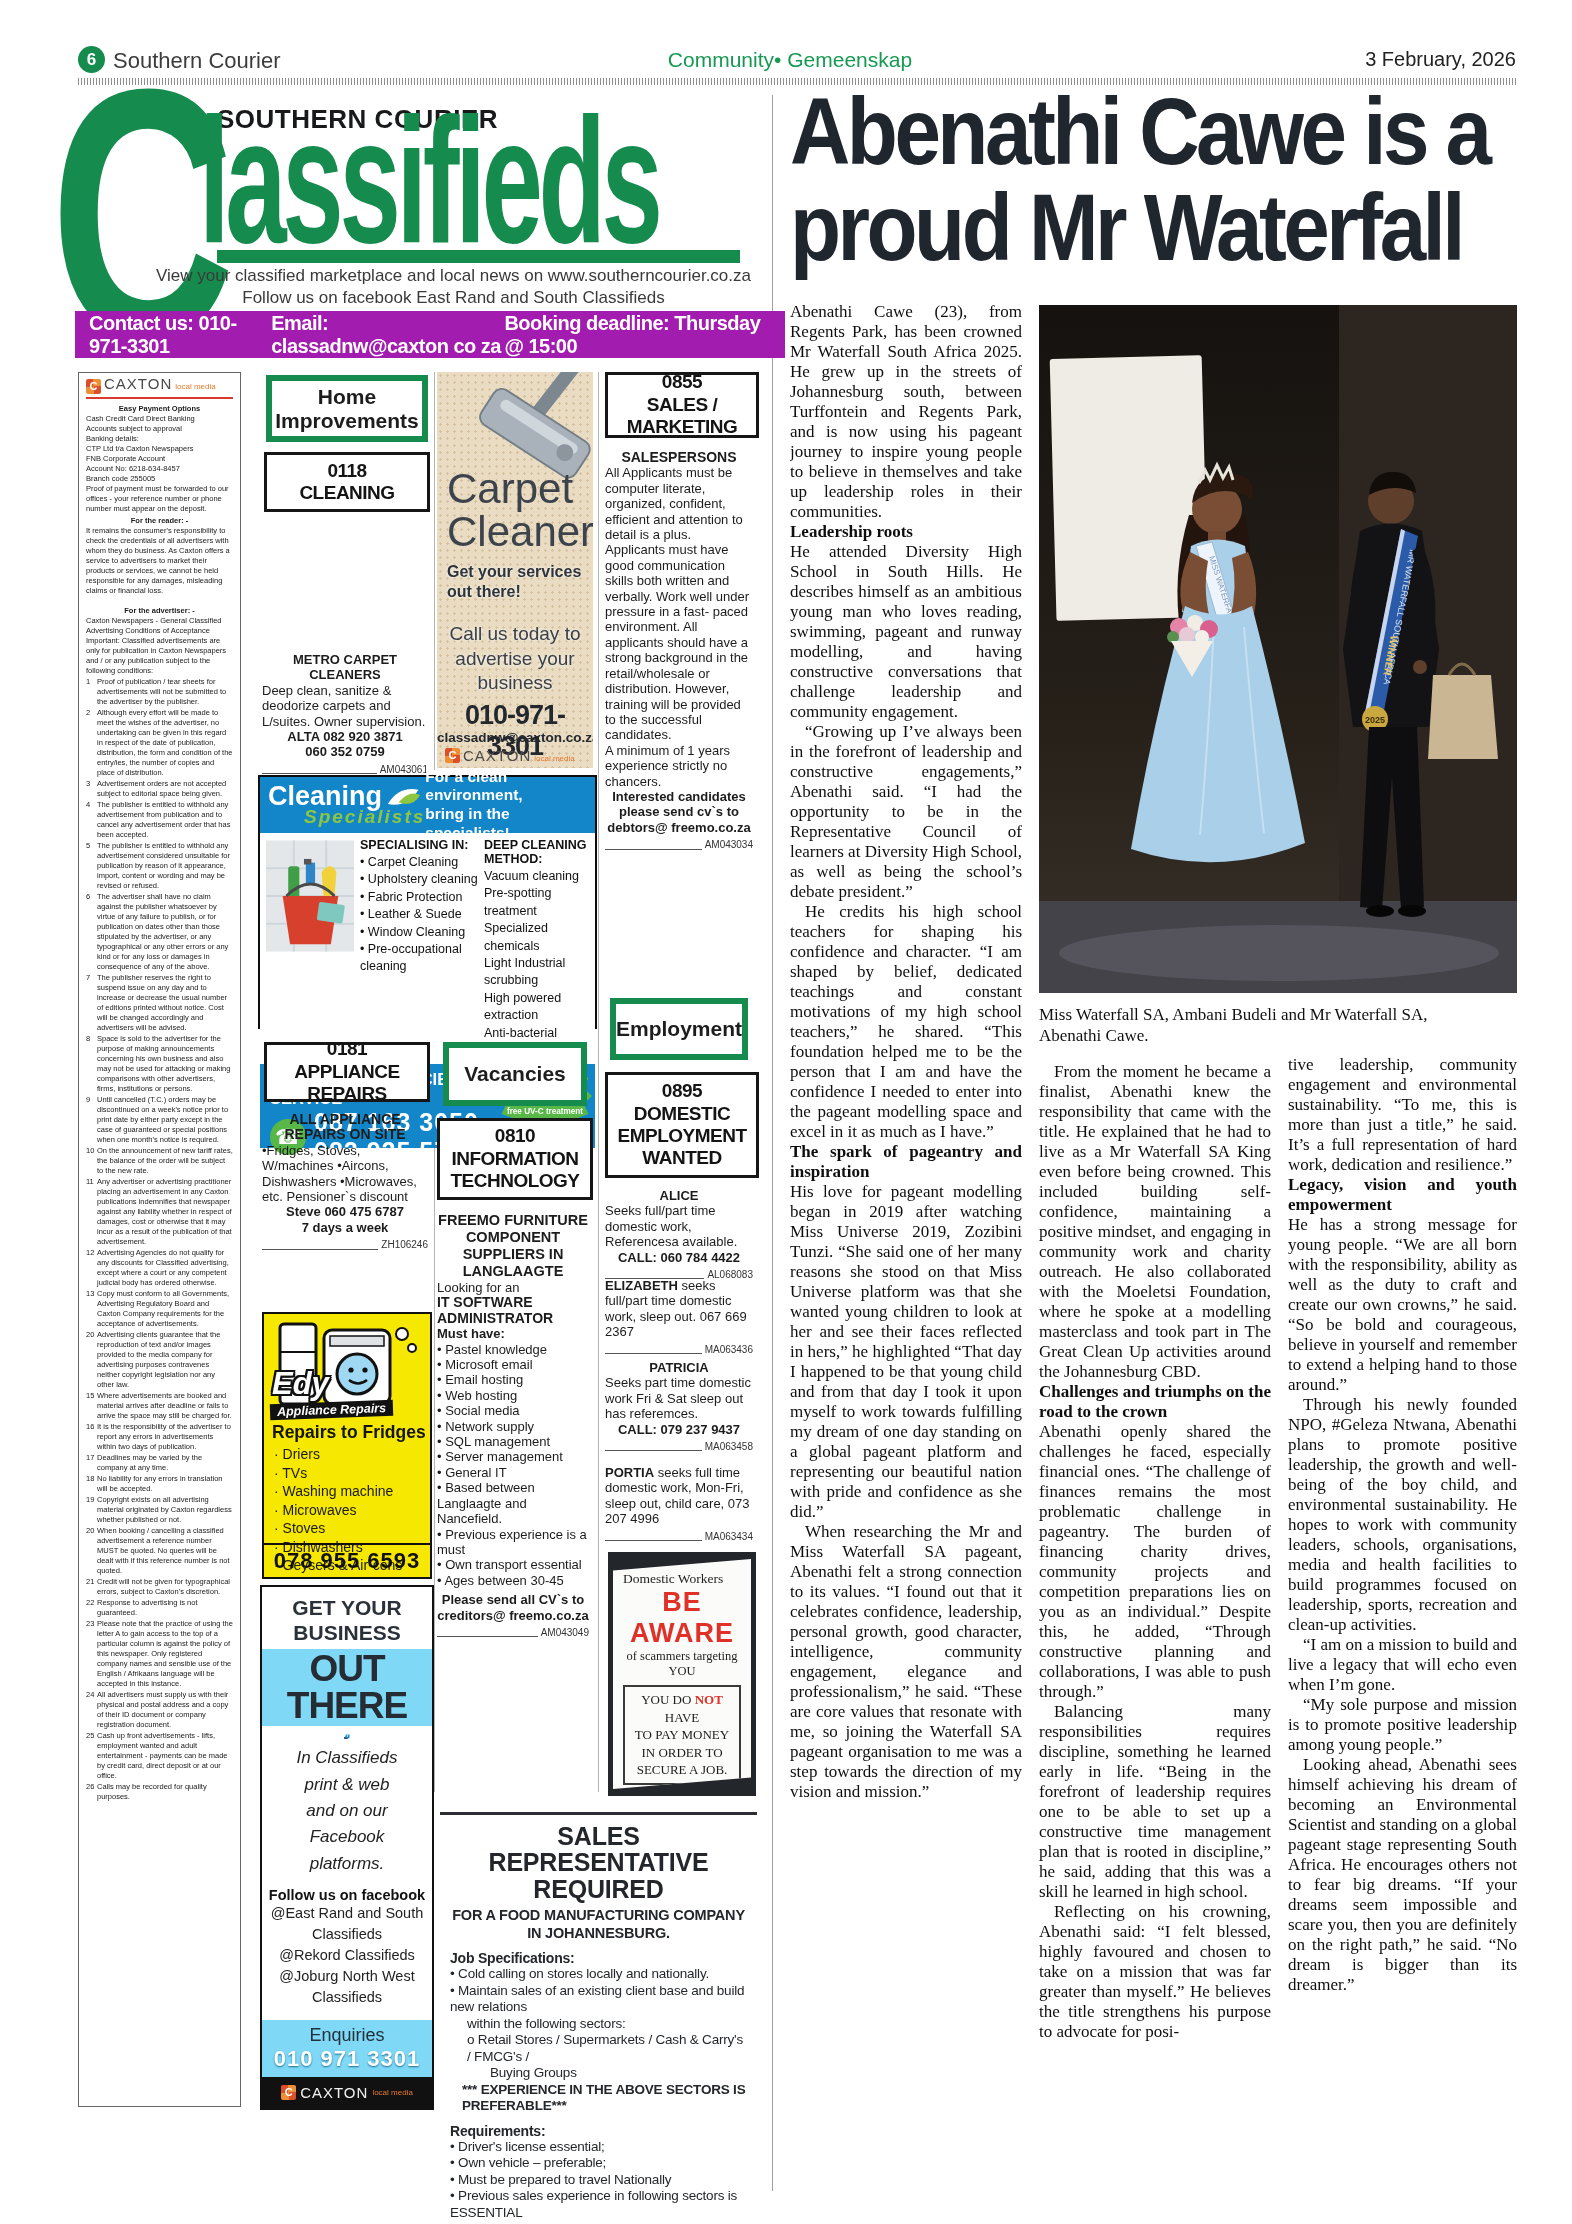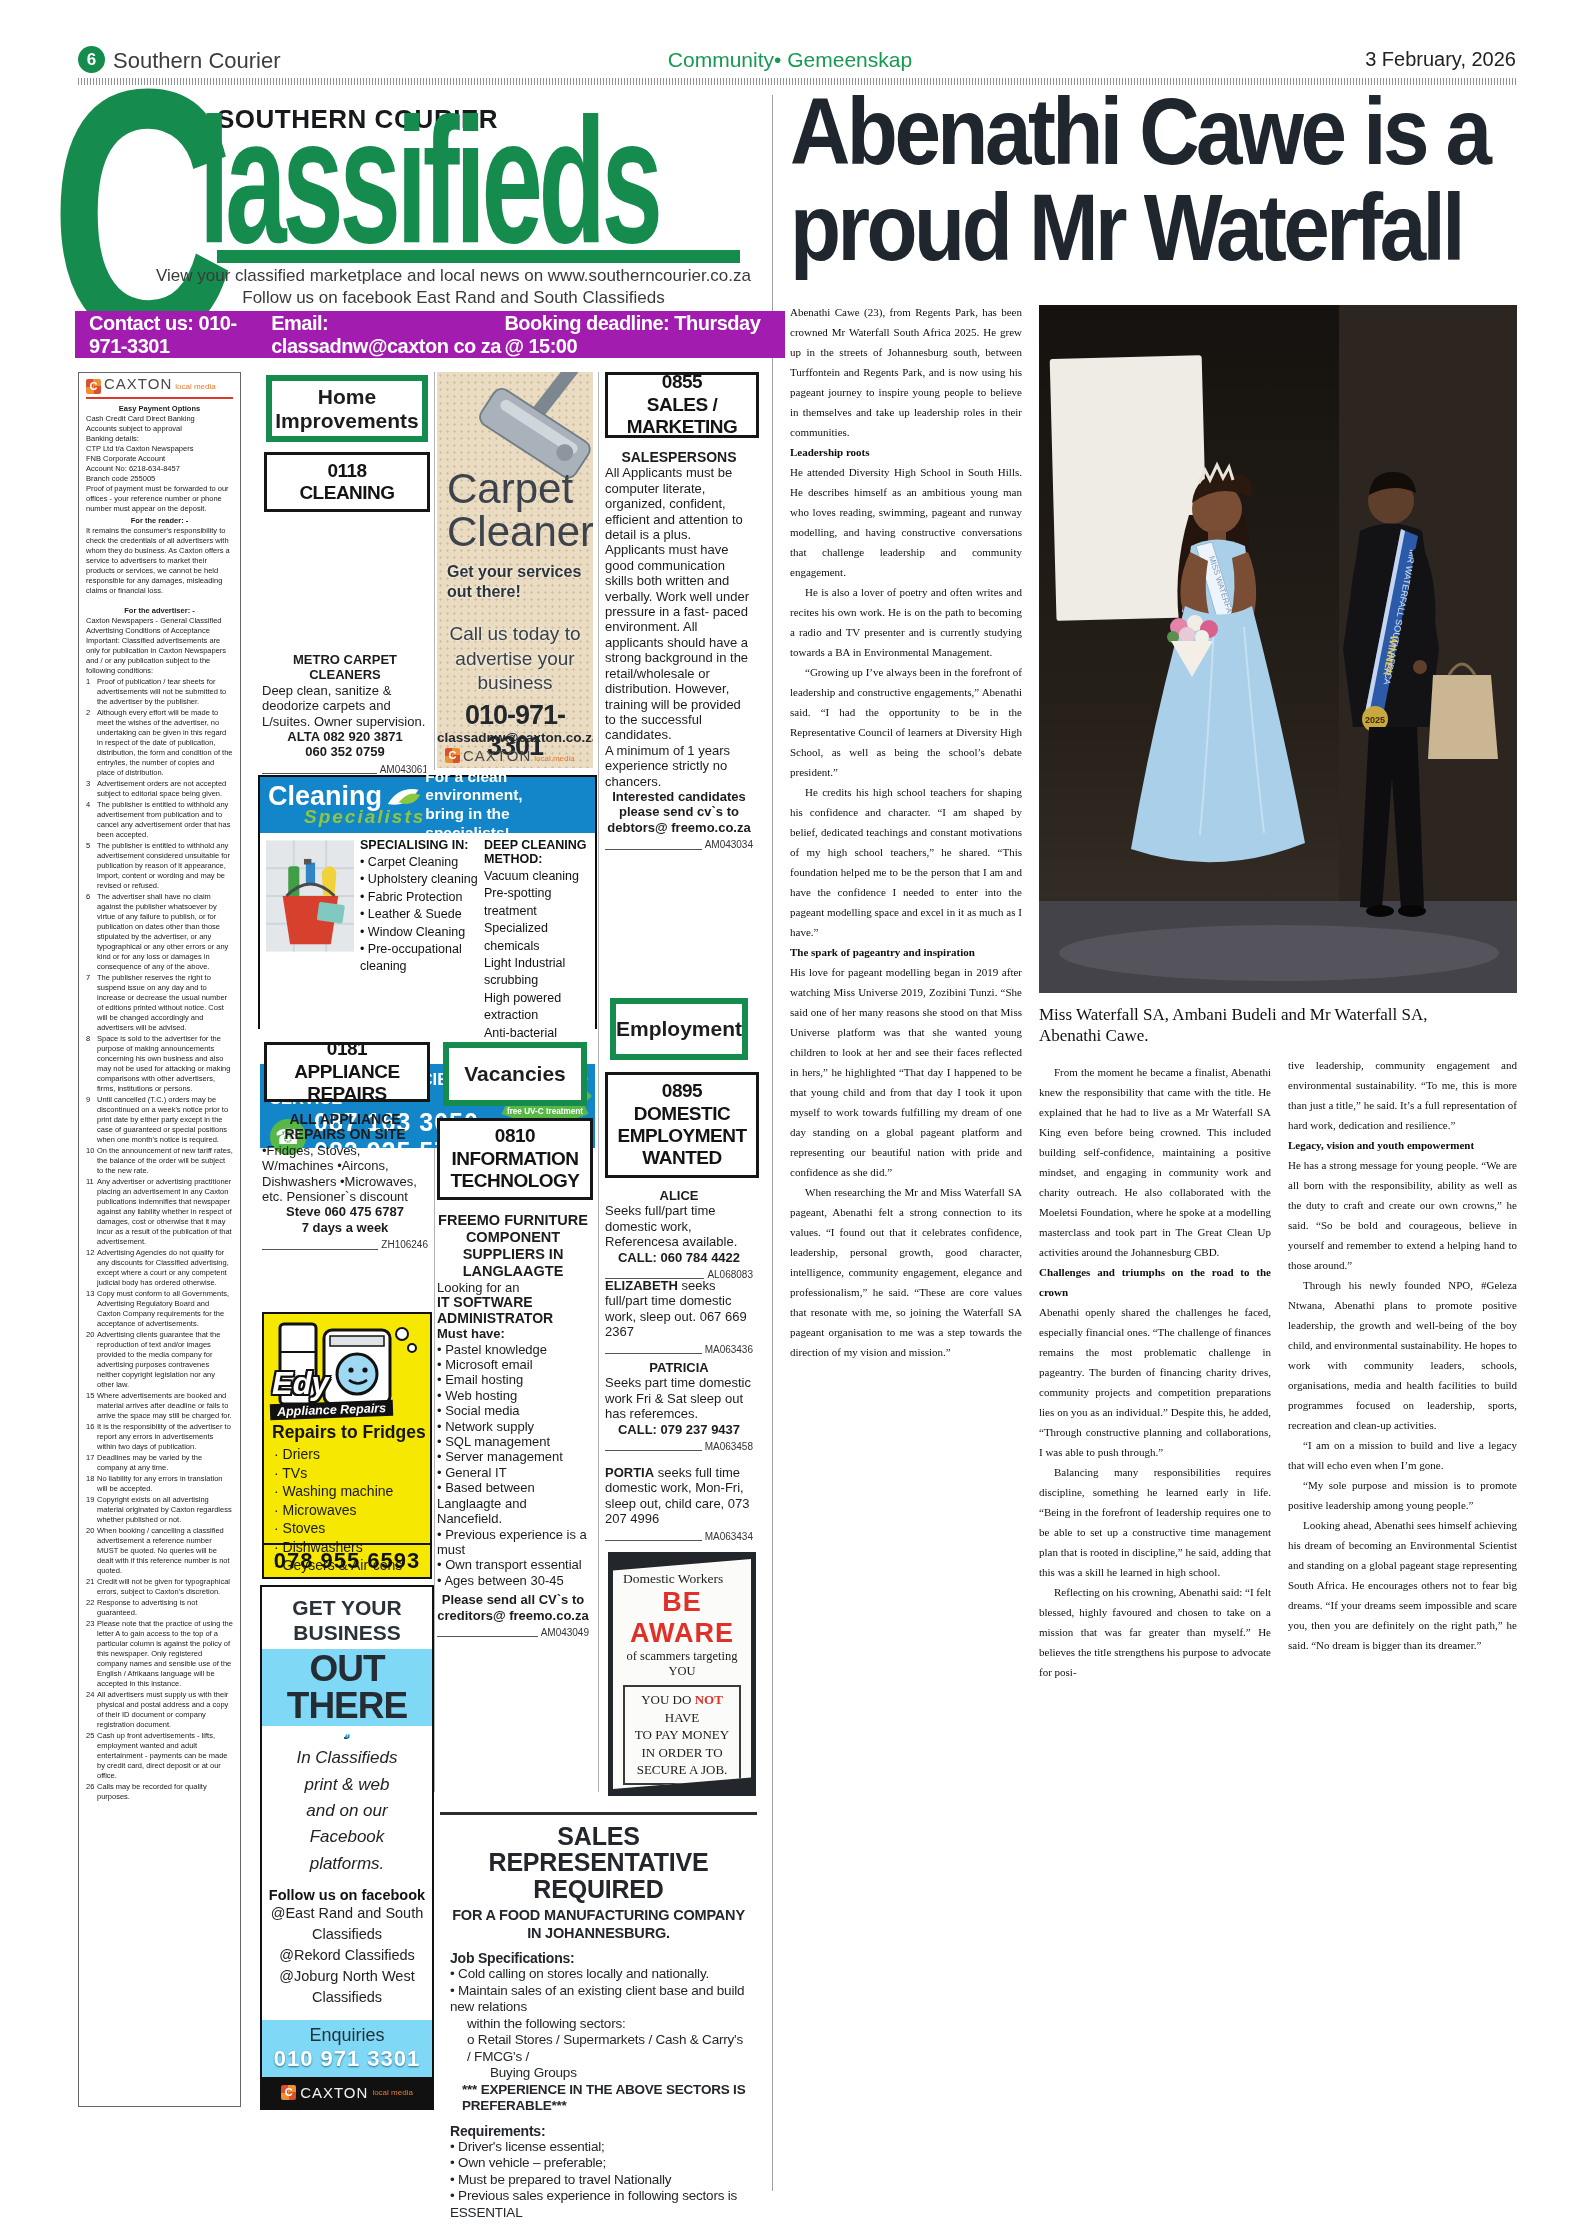--- a/index.html
+++ b/index.html
@@ -127,21 +127,21 @@
   .sr-h{font-weight:bold;font-size:14px;margin-top:8px}
   .sr-list{font-size:13.5px;line-height:16.5px}
   .sr-list .ind1{margin-left:17px}
   .sr-list .ind2{margin-left:17px}
   .sr-list .ind3{margin-left:40px}
   .sr-list .star{font-weight:bold;margin-left:12px}
 
   
   .headline{font-size:95px;font-weight:800;color:#20262e;letter-spacing:-4px;line-height:1;
             white-space:nowrap;transform:scaleX(.88);transform-origin:left top}
-  .artcol{font-family:"Liberation Serif",serif;font-size:11px;line-height:20px;
+  .artcol{font-family:"Liberation Serif",serif;font-size:17px;line-height:20px;
           text-align:justify;color:#0e0e0e;overflow:hidden}
   .art-p{margin:0}
   .art-p.ind{text-indent:15px}
   .art-sub{font-weight:bold}
   .caption{font-family:"Liberation Serif",serif;font-size:17px;line-height:21px;color:#111}
 </style>
 </head>
 <body>
 
 <div id="page">
@@ -635,21 +635,20 @@
 
   </div>
 
   <div class="abs headline" style="left:790px;top:84px">Abenathi Cawe is a</div>
   <div class="abs headline" style="left:790px;top:180px">proud Mr Waterfall</div>
 
   <div class="abs artcol" style="left:790px;top:302px;width:232px;height:1892px">
       <div class="art-p">Abenathi Cawe (23), from Regents Park, has been crowned Mr Waterfall South Africa 2025. He grew up in the streets of Johannesburg south, between Turffontein and Regents Park, and is now using his pageant journey to inspire young people to believe in themselves and take up leadership roles in their communities.</div>
       <div class="art-sub">Leadership roots</div>
       <div class="art-p">He attended Diversity High School in South Hills. He describes himself as an ambitious young man who loves reading, swimming, pageant and runway modelling, and having constructive conversations that challenge leadership and community engagement.</div>
-      <div class="art-p ind">He is also a lover of poetry and often writes and recites his own work. He is on the path to becoming a radio and TV presenter and is currently studying towards a BA in Environmental Management.</div>
       <div class="art-p ind">“Growing up I’ve always been in the forefront of leadership and constructive engagements,” Abenathi said. “I had the opportunity to be in the Representative Council of learners at Diversity High School, as well as being the school’s debate president.”</div>
       <div class="art-p ind">He credits his high school teachers for shaping his confidence and character. “I am shaped by belief, dedicated teachings and constant motivations of my high school teachers,” he shared. “This foundation helped me to be the person that I am and have the confidence I needed to enter into the pageant modelling space and excel in it as much as I have.”</div>
       <div class="art-sub">The spark of pageantry and inspiration</div>
       <div class="art-p">His love for pageant modelling began in 2019 after watching Miss Universe 2019, Zozibini Tunzi. “She said one of her many reasons she stood on that Miss Universe platform was that she wanted young children to look at her and see their faces reflected in hers,” he highlighted “That day I happened to be that young child and from that day I took it upon myself to work towards fulfilling my dream of one day standing on a global pageant platform and representing our beautiful nation with pride and confidence as she did.”</div>
       <div class="art-p ind">When researching the Mr and Miss Waterfall SA pageant, Abenathi felt a strong connection to its values. “I found out that it celebrates confidence, leadership, personal growth, good character, intelligence, community engagement, elegance and professionalism,” he said. “These are core values that resonate with me, so joining the Waterfall SA pageant organisation to me was a step towards the direction of my vision and mission.”</div>
     </div>
 
   <svg class="abs" style="left:1039px;top:305px" width="478" height="688" viewBox="0 0 478 688">
     <defs>
       <linearGradient id="pgBG" x1="0" y1="0" x2="0" y2="1">

